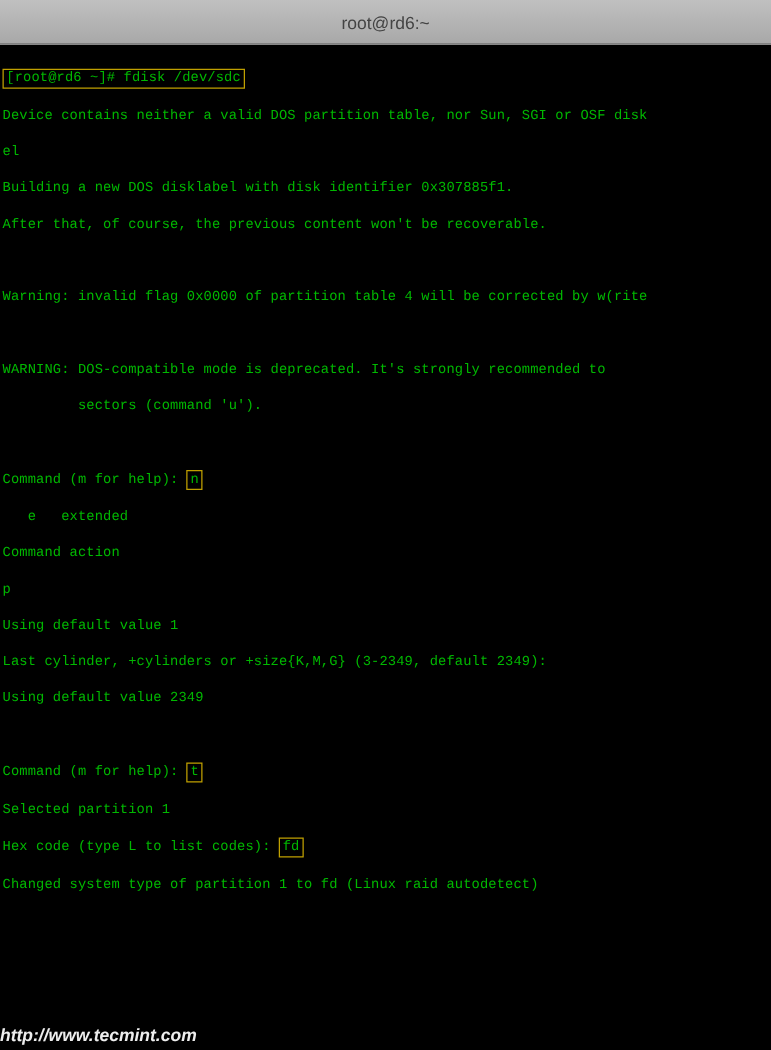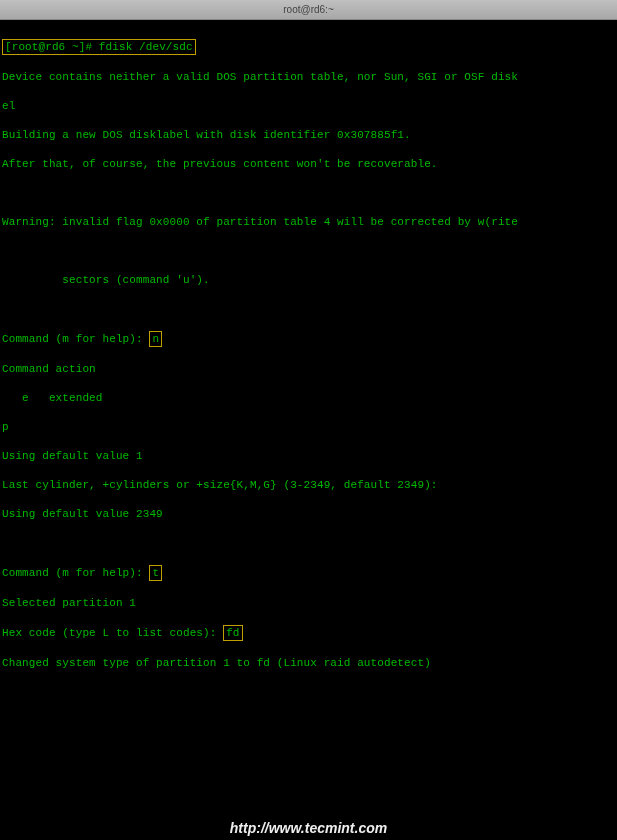--- a/index.html
+++ b/index.html
@@ -9,27 +9,27 @@
     }
     body {
       width: 617px;
       height: 840px;
       background: #000;
       font-family: "Courier New", monospace;
       font-size: 12px;
       overflow: hidden;
     }
     .titlebar {
-      height: 20px;
+      height: 36px;
       background: linear-gradient(to bottom, #c0c0c0, #a8a8a8);
       display: flex;
       align-items: center;
       justify-content: center;
       font-family: sans-serif;
-      font-size: 10px;
+      font-size: 14px;
       color: #444;
       border-bottom: 1px solid #888;
     }
     .terminal {
       background: #000;
       color: #00b800;
       padding: 4px 2px;
       line-height: 14.5px;
       white-space: pre;
       font-size: 11px;
@@ -41,21 +41,20 @@
     .box {
       border: 1px solid #c0a000;
       padding: 0 2px;
       display: inline-block;
     }
     .watermark {
       position: absolute;
       bottom: 4px;
       left: 0;
       width: 617px;
-      text-align: center;
       color: #eee;
       font-family: sans-serif;
       font-size: 14px;
       font-style: italic;
       font-weight: bold;
       text-shadow: 1px 1px 3px #000;
     }
   </style>
 </head>
 <body>
@@ -66,25 +65,26 @@
 
 <div class="terminal">
 <span class="line"><span class="box"><span>[root@rd6 ~]</span><span># </span><span>fdisk /dev/sdc</span></span></span>
 <span class="line">Device contains neither a valid DOS partition table, nor Sun, SGI or OSF disk</span>
 <span class="line">el</span>
 <span class="line">Building a new DOS disklabel with disk identifier 0x307885f1.</span>
 <span class="line">After that, of course, the previous content won't be recoverable.</span>
 <span class="line"> </span>
 <span class="line">Warning: invalid flag 0x0000 of partition table 4 will be corrected by w(rite</span>
 <span class="line"> </span>
+<span class="line">WARNING: DOS-compatible mode is deprecated. It's strongly recommended to</span>
 <span class="line">         sectors (command 'u').</span>
 <span class="line"> </span>
 <span class="line"><span>Command (m for help): </span><span class="box">n</span></span>
+<span class="line">   e   extended</span>
 <span class="line">Command action</span>
-<span class="line">   e   extended</span>
 <span class="line">p</span>
 <span class="line">Using default value 1</span>
 <span class="line">Last cylinder, +cylinders or +size{K,M,G} (3-2349, default 2349):</span>
 <span class="line">Using default value 2349</span>
 <span class="line"> </span>
 <span class="line"><span>Command (m for help): </span><span class="box">t</span></span>
 <span class="line">Selected partition 1</span>
 <span class="line"><span>Hex code (type L to list codes): </span><span class="box">fd</span></span>
 <span class="line">Changed system type of partition 1 to fd (Linux raid autodetect)</span>
 

